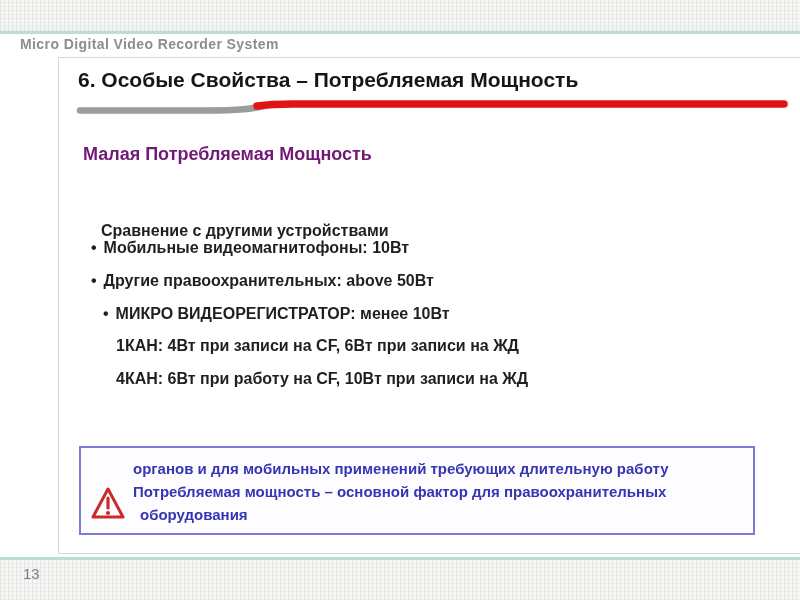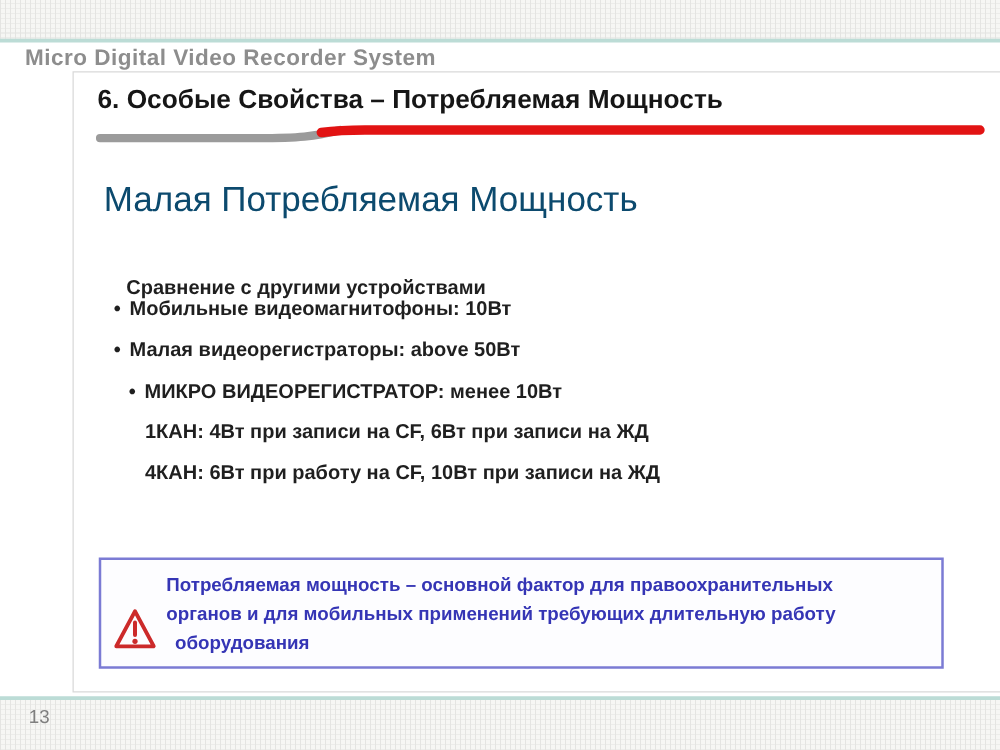--- a/index.html
+++ b/index.html
@@ -17,21 +17,21 @@
       repeating-linear-gradient(90deg, #e4e4e2 0 1px, transparent 1px 4px),
       repeating-linear-gradient(0deg, #ececea 0 1px, transparent 1px 4px);
   }
   .band-top    { position: absolute; left: 0; top: 0;   width: 800px; height: 31px; }
   .teal-top    { position: absolute; left: 0; top: 31px; width: 800px; height: 3px; background: #bcdcd6; }
   .teal-bottom { position: absolute; left: 0; top: 557px; width: 800px; height: 3px; background: #bcdcd6; }
   .band-bottom { position: absolute; left: 0; top: 560px; width: 800px; height: 40px; }
 
   .brand {
     position: absolute; left: 20px; top: 36px;
-    font-size: 18px; font-weight: bold; color: #8d8d8d; letter-spacing: 0.4px;
+    font-size: 14px; font-weight: bold; color: #8d8d8d; letter-spacing: 0.4px;
   }
   .page-num {
     position: absolute; left: 23px; top: 565px;
     font-size: 15px; color: #7f7f7f;
   }
 
   .content-box {
     position: absolute; left: 38px; top: 57px;
     width: 749px; height: 497px;
     background: #ffffff; border: 1px solid #d9d9d9;
@@ -39,21 +39,21 @@
     margin-left: 20px;
   }
   .slide-title {
     position: absolute; left: 19px; top: 10px;
     font-size: 21px; font-weight: bold; color: #161616; white-space: nowrap;
   }
   .swoosh { position: absolute; left: 17px; top: 41px; }
 
   .heading-red {
     position: absolute; left: 24px; top: 86px;
-    font-size: 28px; font-weight: normal; color: #0c4a6e; white-space: nowrap;
+    font-size: 18px; font-weight: bold; color: #701a75; white-space: nowrap;
   }
   .body-line {
     position: absolute;
     font-size: 16px; font-weight: bold; color: #1f1f1f; white-space: nowrap;
   }
   .sub-line  { left: 42px; top: 164px; }
   .bullet-1  { left: 32px; top: 181px; text-align: center; }
   .bullet-2  { left: 32px; top: 214px; }
   .bullet-3  { left: 44px; top: 247px; text-align: center; }
   .detail-1  { left: 57px; top: 279px; }
@@ -92,36 +92,36 @@
       <path d="M4 11.5 H130 C162 11.5 176 10.5 196 5" fill="none" stroke-width="6.5" stroke-linecap="round" stroke="#9b9b9b"></path>
       <path d="M181 7 Q196 5 216 5 H708" fill="none" stroke-width="7.5" stroke-linecap="round" stroke="#e21313"></path>
     </svg>
 
     <div class="heading-red">Малая Потребляемая Мощность</div>
 
     <div class="body-line sub-line">Сравнение с другими устройствами</div>
 
     <div class="body-line bullet-1"><span class="bullet-dot">•</span><span>Мобильные видеомагнитофоны: 10Вт</span></div>
 
-    <div class="body-line bullet-2"><span class="bullet-dot">•</span><span>Малая видеорегистраторы: above 50Вт</span></div>
+    <div class="body-line bullet-2"><span class="bullet-dot">•</span><span>Другие правоохранительных: above 50Вт</span></div>
 
     <div class="body-line bullet-3"><span class="bullet-dot">•</span><span>МИКРО ВИДЕОРЕГИСТРАТОР: менее 10Вт</span></div>
 
     <div class="body-line detail-1">1КАН: 4Вт при записи на CF, 6Вт при записи на ЖД</div>
     <div class="body-line detail-2">4КАН: 6Вт при работу на CF, 10Вт при записи на ЖД</div>
 
     <div class="note-box">
       <svg class="note-icon" width="38" height="40" viewBox="0 0 38 40">
         <path d="M19 5 L34 33 H4 Z" fill="none" stroke-width="3" stroke-linejoin="round" stroke="#cc2a2a"></path>
         <line x1="19" y1="14" x2="19" y2="24" stroke-width="3.2" stroke-linecap="round" stroke="#cc2a2a"></line>
         <circle cx="19" cy="29" r="2.1" fill="#cc2a2a"></circle>
       </svg>
       <div class="note-text">
+        <div>органов и для мобильных применений требующих длительную работу</div>
         <div>Потребляемая мощность – основной фактор для правоохранительных</div>
-        <div>органов и для мобильных применений требующих длительную работу</div>
         <div class="note-line-3">оборудования</div>
       </div>
     </div>
 
   </div>
 
   <div class="teal-bottom"></div>
   <div class="band-bottom texture"></div>
   <div class="page-num">13</div>
 

